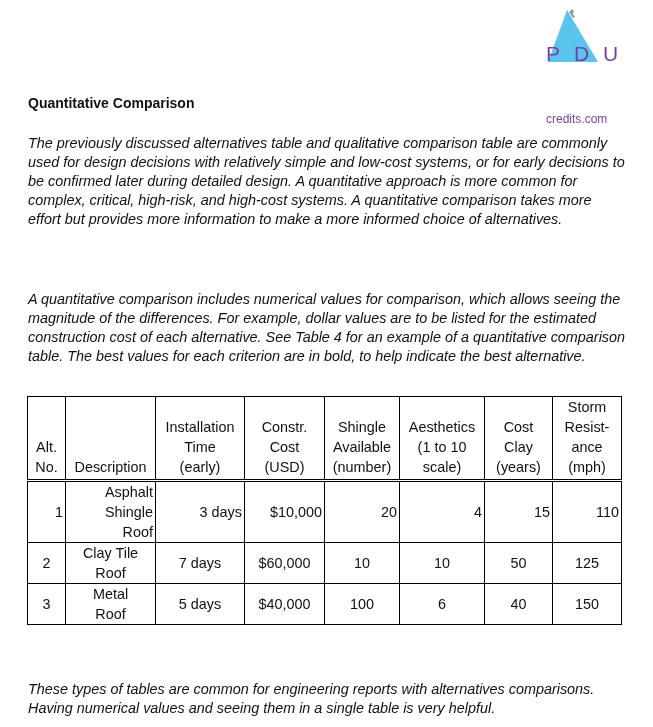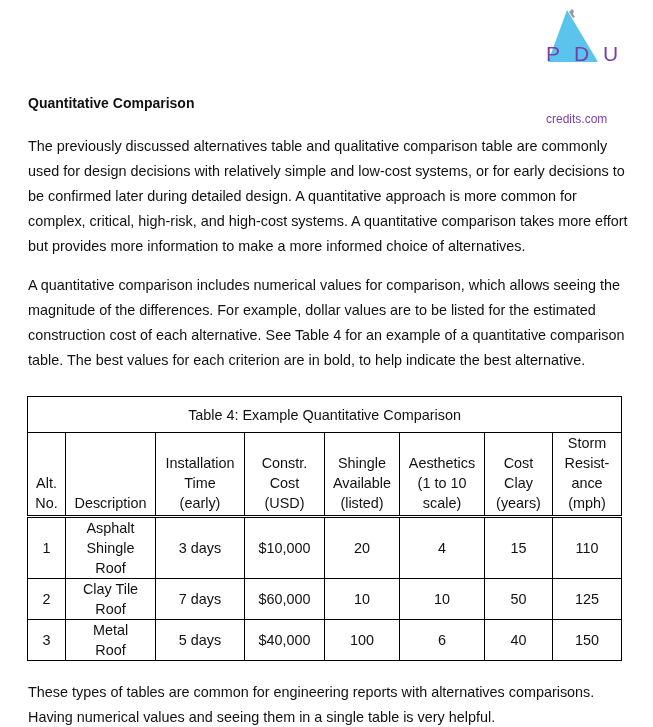--- a/index.html
+++ b/index.html
@@ -6,34 +6,34 @@
     body {
       width: 653px; height: 727px; position: relative; overflow: hidden;
       font-family: "Liberation Sans", sans-serif; color: #111111;
     }
     .logo { position: absolute; left: 540px; top: 8px; width: 84px; height: 66px; }
     .logo svg { position: absolute; left: 0; top: 0; }
     .logo .letters { position: absolute; top: 34px; left: 6px; width: 76px; font-size: 21px; color: #7a3fa8; letter-spacing: 0; }
     .logo .letters span { position: absolute; }
     .logo .domain { position: absolute; top: 56px; left: 6px; font-size: 12px; color: #7a3fa8; white-space: nowrap; margin-top: 48px; }
     .heading { position: absolute; left: 28px; top: 95px; font-size: 14px; font-weight: bold; text-align: center; }
-    .para { position: absolute; left: 28px; width: 600px; font-size: 14.4px; line-height: 25px; }
+    .para { position: absolute; left: 28px; width: 600px; font-size: 14.4px; line-height: 19px; font-style: italic; }
     .p1 { top: 134px; }
-    .p2 { top: 273px; }
+    .p2 { top: 290px; }
     .p3 { top: 680px; }
     table.qt {
       position: absolute; left: 27px; top: 396px; width: 594px;
       border-collapse: collapse; font-size: 14.4px; table-layout: fixed;
     }
     table.qt td, table.qt th { border: 1.3px solid #000; text-align: center; vertical-align: bottom; padding: 0 2px; font-weight: normal; line-height: 20px; }
     table.qt .caption td { height: 35px; vertical-align: middle; }
     table.qt .hdr th { height: 80px; padding-bottom: 2px; }
     table.qt .hdr th { border-bottom: 3.5px double #000; }
     table.qt .row td { vertical-align: middle; }
-    table.qt .r1 td { height: 58px; }
+    table.qt .r1 td { height: 58px; text-align: right; }
     table.qt .r2 td { height: 40px; }
     table.qt .r3 td { height: 40px; }
     .b { font-weight: bold; }
   </style>
 </head>
 <body>
 
 <div class="logo">
   <svg width="84" height="66" viewBox="0 0 84 66">
     <polygon points="19,2 0,54 50,54" fill="#5bc4ec" transform="translate(8,0)"></polygon>
@@ -56,29 +56,26 @@
     <col style="width:38px">
       <col style="width:90px">
       <col style="width:89px">
       <col style="width:80px">
     <col style="width:75px">
       <col style="width:85px">
       <col style="width:68px">
       <col style="width:69px">
   </colgroup>
   <tbody>
-      <tr class="caption">
-    <td colspan="8">Table 4: Example Quantitative Comparison</td>
-  </tr>
   <tr class="hdr">
     <th><span>Alt.</span><br><span>No.</span></th>
     <th><span>Description</span></th>
     <th><span>Installation</span><br><span>Time</span><br><span>(early)</span></th>
     <th><span>Constr.</span><br><span>Cost</span><br><span>(USD)</span></th>
-    <th><span>Shingle</span><br><span>Available</span><br><span>(listed)</span></th>
+    <th><span>Shingle</span><br><span>Available</span><br><span>(number)</span></th>
     <th><span>Aesthetics</span><br><span>(1 to 10</span><br><span>scale)</span></th>
     <th><span>Cost</span><br><span>Clay</span><br><span>(years)</span></th>
     <th><span>Storm</span><br><span>Resist-</span><br><span>ance</span><br><span>(mph)</span></th>
   </tr>
   <tr class="row r1">
     <td>1</td>
     <td><span>Asphalt</span><br><span>Shingle</span><br><span>Roof</span></td>
     <td class="b">3 days</td>
     <td class="b">$10,000</td>
     <td>20</td>

